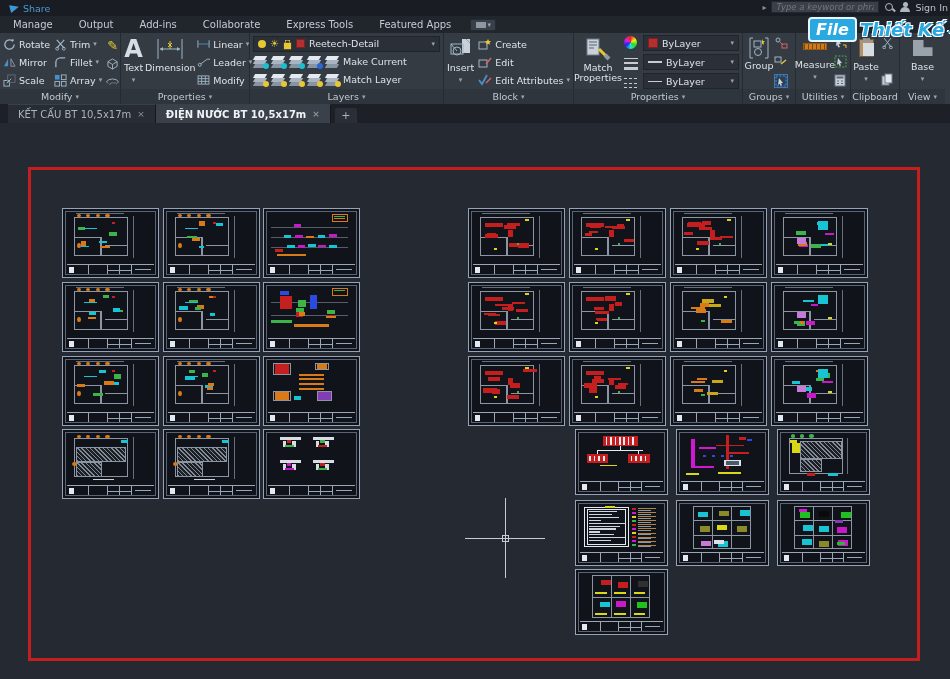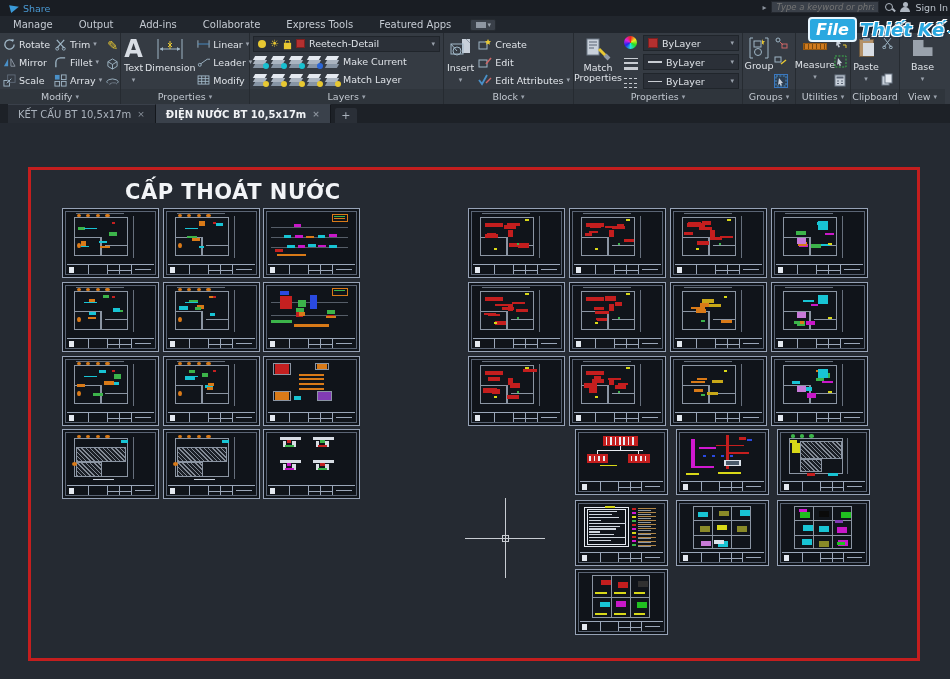--- a/index.html
+++ b/index.html
@@ -596,21 +596,20 @@
       </div>
       <div class="dtab active">
         <span>ĐIỆN NƯỚC BT 10,5x17m</span>
         <span class="x">×</span>
       </div>
       <div class="plus">+</div>
     </div>
 
   <div id="canvas">
     <div id="redrect" style="left:28px;top:44px;width:892px;height:494px;"></div>
-    <div class="heading" style="left:125px;top:57px;">CẤP THOÁT NƯỚC</div>
     <div id="crosshair">
       <span class="h" style="left:465px;top:415px;width:80px;height:1px"></span>
       <span class="v" style="left:505px;top:375px;width:1px;height:80px"></span>
       <span class="box" style="left:502px;top:412px"></span>
     </div>
   <div class="sheet" style="left: 62px; top: 85px; width: 97px; height: 70px;">
         <div class="sheet-inner"></div>
         <div class="sheet-draw">
           <i style="left: 8%; top: 10%; width: 62%; height: 74%; border: 1px solid rgb(139, 149, 163);"></i>
           <i style="left: 8%; top: 48%; width: 30%; height: 2%; background: rgb(139, 149, 163);"></i>

